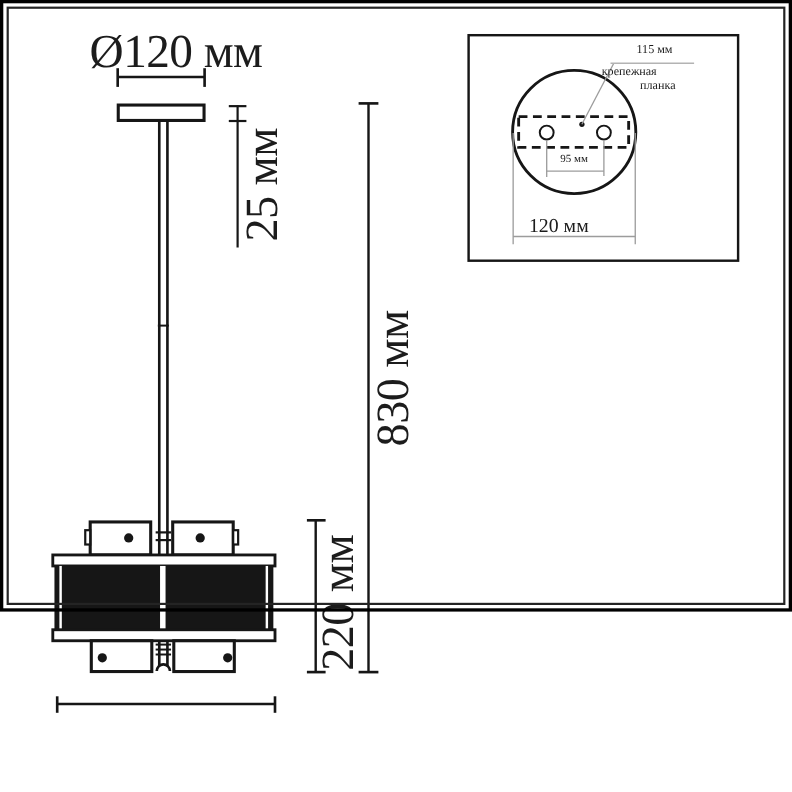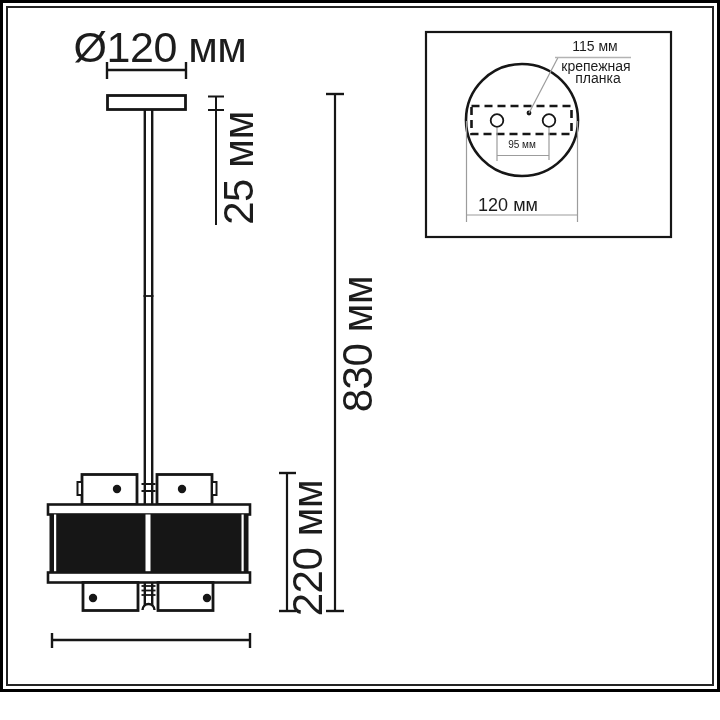--- a/index.html
+++ b/index.html
@@ -1,38 +1,38 @@
 <!DOCTYPE html>
 <html style="--line: #161616; --text: #1c1c1c; --inset-gray: #9c9c9c; --bg: #ffffff;"><head>
 <meta charset="utf-8">
 <style>
   html,body{margin:0;padding:0;background:#fff;}
   body{width:720px;height:720px;overflow:hidden;font-family:"Liberation Sans", sans-serif;}
-  .stage{position:relative;width:720px;height:692px;background:var(--bg,#fff);box-sizing:border-box;}
+  .stage{position:relative;width:720px;height:556px;background:var(--bg,#fff);box-sizing:border-box;font-family:Liberation Serif, serif;}
   
   .frame-outer{position:absolute;inset:0;border:3px solid #000;pointer-events:none;z-index:5;}
   .frame-inner{position:absolute;inset:6px;border:2px solid #242424;pointer-events:none;z-index:5;}
   svg{position:absolute;left:0;top:0;}
   
   .ln{stroke:var(--line,#161616);fill:none;}
   .lnw{stroke:var(--line,#161616);fill:#ffffff;}
   .blk{fill:var(--line,#161616);stroke:none;}
   .wht{fill:#ffffff;stroke:none;}
   .gry{stroke:var(--inset-gray,#9c9c9c);fill:none;}
   .gryl{stroke:#b3b3b3;fill:none;}
   .w28{stroke-width:2.8}.w26{stroke-width:2.6}.w24{stroke-width:2.4}
   .w22{stroke-width:2.2}.w20{stroke-width:2}.w18{stroke-width:1.8}
   .w14{stroke-width:1.4}.w12{stroke-width:1.2}
   .dash{stroke-dasharray:8 5;}
   
   .dim-label{position:absolute;color:var(--text,#1c1c1c);white-space:nowrap;
     transform:translate(-50%,-50%);font-size:42px;letter-spacing:-0.5px;line-height:1;z-index:3;}
   .vert{transform:translate(-50%,-50%) rotate(-90deg);}
   .inset-label{position:absolute;color:var(--text,#1c1c1c);white-space:nowrap;
-    transform:translate(-50%,-50%);font-size:14px;line-height:1;z-index:3;}
+    transform:translate(-50%,-50%);font-size:11px;line-height:1;z-index:3;}
 </style>
 </head>
 <body>
 
 <div class="stage">
   <div class="frame-outer"></div>
   <div class="frame-inner"></div>
 
   <svg width="720" height="720" viewBox="0 0 720 720">
 
@@ -131,17 +131,17 @@
     <line class="gry w12" x1="529" y1="113" x2="558" y2="57.5"></line>
     <line class="gryl w14" x1="555" y1="57.5" x2="631" y2="57.5"></line>
   </svg>
 
   <div class="dim-label" style="left:160px;top:47px;font-size:43px;">Ø120 мм</div>
   <div class="dim-label vert" style="left:239px;top:168px;">25 мм</div>
   <div class="dim-label vert" style="left:358px;top:344px;">830 мм</div>
   <div class="dim-label vert" style="left:308px;top:548px;">220 мм</div>
 
   <div class="inset-label" style="left:595px;top:46px;">115 мм</div>
-  <div class="inset-label" style="left:596px;top:66px;">крепежная</div>
+  <div class="inset-label" style="left:572px;top:66px;">крепежная</div>
   <div class="inset-label" style="left:598px;top:77.5px;text-align:center;">планка</div>
   <div class="inset-label" style="left:522px;top:145px;font-size:10px;">95 мм</div>
   <div class="inset-label" style="left:508px;top:205px;font-size:18px;">120 мм</div>
 </div>
 
 </body></html>

